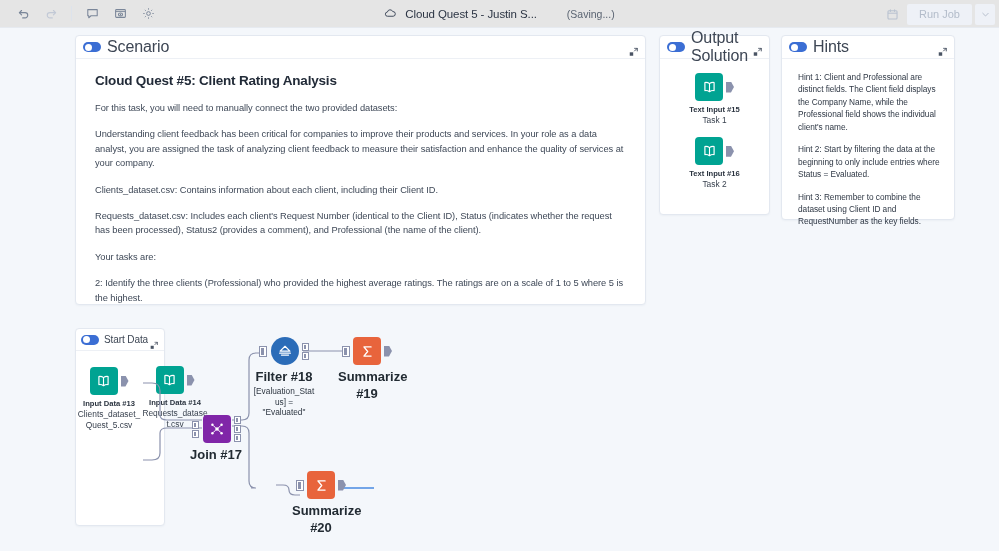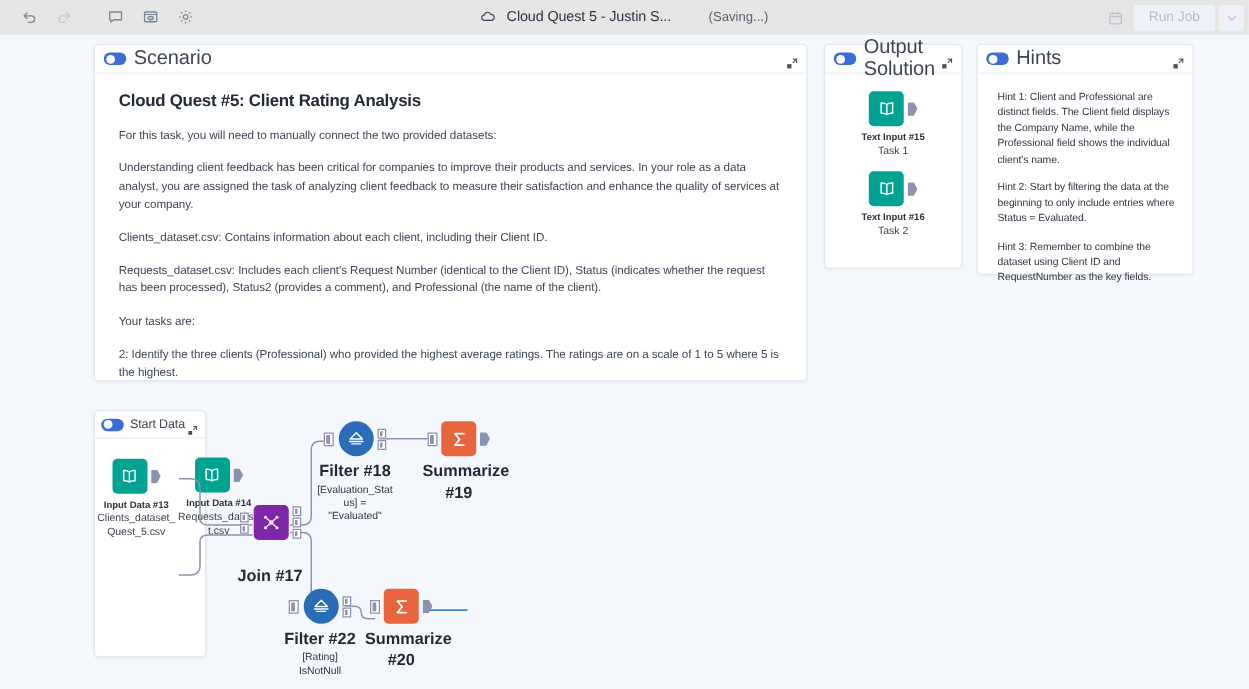--- a/index.html
+++ b/index.html
@@ -437,21 +437,21 @@
       <div class="sq-icon orange">
         <svg width="17" height="17" viewBox="0 0 20 20" fill="none" stroke="#ffffff" stroke-width="1.6" stroke-linejoin="round" stroke-linecap="round">
           <path d="M14.2 4.6H5.8l4.4 5.4-4.4 5.4h8.4"></path>
         </svg>
       </div>
       <div class="anchor-out"></div>
     </div>
     <div class="fn-label" style="white-space:normal;width:58px;">Summarize #19</div>
   </div>
 
-  <div class="flownode" style="left:216px; top:83px;gap:17px;">
+  <div class="flownode" style="left:216px; top:94px;">
     <div class="fn-icons">
       <div class="anchor-multi" style="margin-right:4px;margin-left:0;">
         <div class="a"></div>
           <div class="a"></div>
       </div>
       <div class="sq-icon purple">
         <svg width="18" height="18" viewBox="0 0 22 22" fill="none" stroke="#ffffff" stroke-width="1.2">
           <circle cx="11" cy="11" r="2.2" fill="#ffffff" stroke="none"></circle>
           <circle cx="5.4" cy="5.8" r="1.5" fill="#ffffff" stroke="none"></circle>
           <circle cx="16.6" cy="5.8" r="1.5" fill="#ffffff" stroke="none"></circle>
@@ -462,38 +462,20 @@
       </div>
       <div class="anchor-multi">
         <div class="a"></div>
           <div class="a"></div>
           <div class="a"></div>
       </div>
     </div>
     <div class="fn-label">Join #17</div>
   </div>
 
-  <div class="flownode" style="left:256px; top:150px;">
-    <div class="fn-icons">
-      <div class="anchor-in" style="margin-right:4px;"></div>
-      <div class="ci-icon blue">
-        <svg width="18" height="18" viewBox="0 0 22 22" fill="none" stroke="#ffffff" stroke-width="1.4" stroke-linejoin="round" stroke-linecap="round">
-          <path d="M11 5.2L5 11.2h12z"></path>
-            <path d="M4.4 13.6h13.2"></path>
-            <path d="M6.6 16h8.8"></path>
-        </svg>
-      </div>
-      <div class="anchor-multi">
-        <div class="a"></div>
-          <div class="a"></div>
-      </div>
-    </div>
-    <div class="fn-label">Filter #22</div>
-    <div class="fn-sub" style="width:52px;">[Rating] IsNotNull</div>
-  </div>
 
   <div class="flownode" style="left:321px; top:150px;">
     <div class="fn-icons">
       <div class="anchor-in"></div>
       <div class="sq-icon orange">
         <svg width="17" height="17" viewBox="0 0 20 20" fill="none" stroke="#ffffff" stroke-width="1.6" stroke-linejoin="round" stroke-linecap="round">
           <path d="M14.2 4.6H5.8l4.4 5.4-4.4 5.4h8.4"></path>
         </svg>
       </div>
       <div class="anchor-out"></div>

